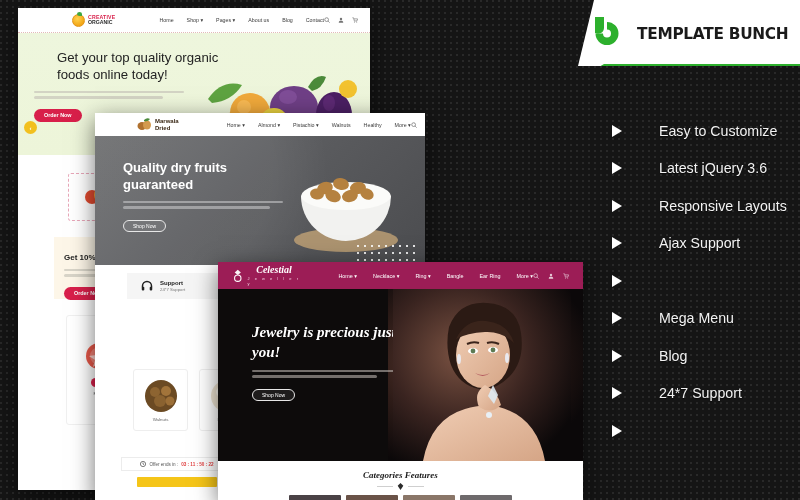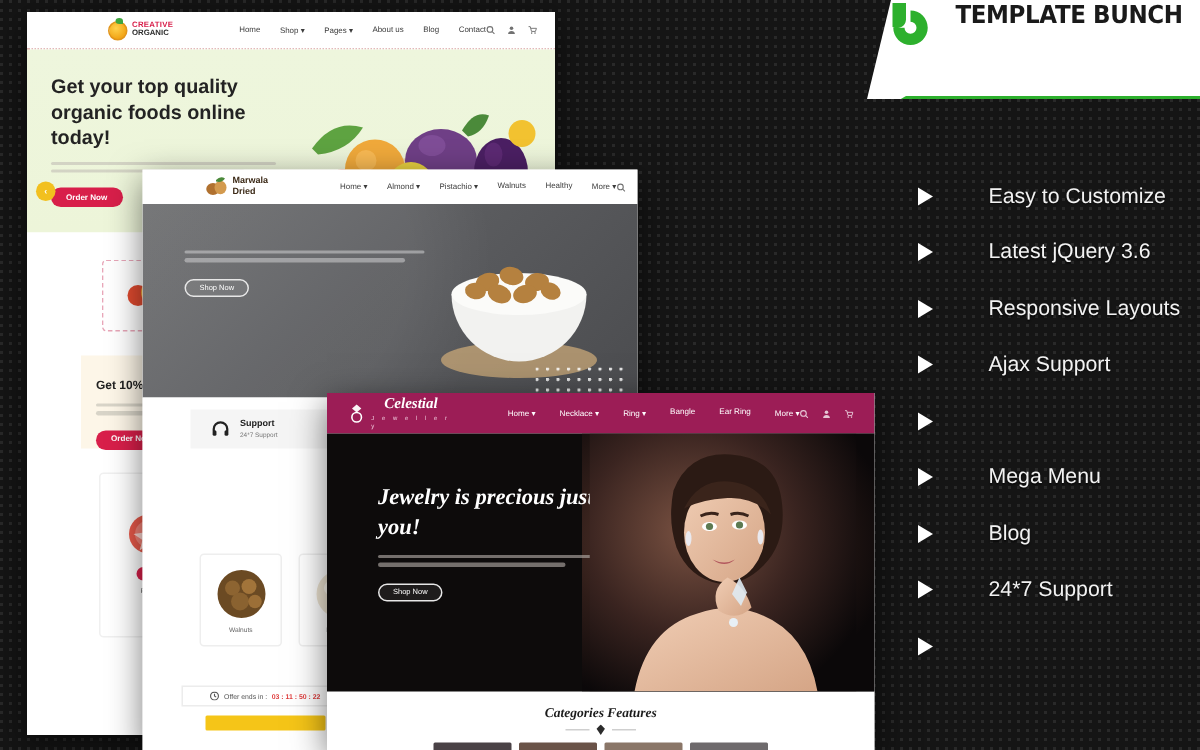--- a/index.html
+++ b/index.html
@@ -15,21 +15,21 @@
     background-color:#151515;
     background-image:
       radial-gradient(circle at 1px 1px, rgba(255,255,255,.085) 1px, transparent 1.3px);
     background-size:6px 6px;
   }
   
   .logo-banner{
     position:absolute; top:0; right:0; width:222px; height:66px;
     background:#fff;
     clip-path:polygon(16px 0, 100% 0, 100% 100%, 0 100%);
-    display:flex; gap:9px;
+    display:flex; align-items:center; gap:9px;
     padding-left:14px; z-index:6;
   }
   .logo-banner::after{
     content:""; position:absolute; left:0; right:0; bottom:-13px; height:15px;
     background:#2db02d;
     clip-path:polygon(26px 0, 100% 0, 100% 100%, 0 100%);
   }
   .logo-mark{ width:36px; height:36px; position:relative; flex:0 0 auto; }
   .logo-mark svg{ display:block; }
   .logo-word{
@@ -77,21 +77,21 @@
   .org-logo-txt i{ display:block; font-size:5.2px; font-style:normal; font-weight:700; color:#2e2e2e;}
   .org-menu{ display:flex; gap:13px; margin-left:44px; }
   .org-menu span{ font-size:5.3px; color:#3b3b3b; white-space:nowrap; }
   .org-icons{ margin-left:auto; display:flex; gap:8px; align-items:center; }
   .mini-ico{ width:6px;height:6px; opacity:.75; }
   .org-hero{
     position:relative; height:122px;
     background:linear-gradient(180deg,#eef6dd 0%,#edf5d9 100%);
     padding:17px 0 0 16px; overflow:hidden;
   }
-  .org-h1{ font-size:13.2px; font-weight:700; color:#232323; line-height:1.28; width:165px; }
+  .org-h1{ font-size:13.2px; font-weight:400; color:#232323; line-height:1.28; width:165px;margin-left:23px; }
   .org-sub{ margin-top:7px; width:150px; }
   .ln{ height:2.4px; background:#c9c6bb; border-radius:2px; margin-bottom:3px; opacity:.72;}
   .btn-pill{
     display:inline-flex;align-items:center;justify-content:center;
     margin-top:7px; height:13px; padding:0 10px; border-radius:9px;
     background:#d81f4a; color:#fff; font-size:5.4px; font-weight:700;
   }
   .veg-bowl{
     position:absolute; right:-8px; top:6px; width:190px; height:116px;
   }
@@ -341,20 +341,21 @@
         </svg>
       <svg class="mini-ico" viewBox="0 0 16 16">
           <circle cx="8" cy="5" r="3.2" fill="#444"></circle>
           <path d="M2 15c0-3.4 2.7-5.4 6-5.4s6 2 6 5.4z" fill="#444"></path>
         </svg>
 
     </div>
   </div>
 
   <div class="dry-hero">
+    <div class="dry-h1">Quality dry fruits guaranteed</div>
     <div class="dry-sub">
       <div class="ln" style="width:100%"></div>
         <div class="ln" style="width:92%"></div>
     </div>
     <div class="btn-ghost">Shop Now</div>
     <svg class="bowl" viewBox="0 0 118 112">
       <ellipse cx="59" cy="96" rx="52" ry="12" fill="#c9a878" opacity=".75"></ellipse>
       <path d="M14 52 a45 45 0 0 0 90 0z" fill="#f2f2f0"></path>
       <ellipse cx="59" cy="52" rx="45" ry="14" fill="#fbfbf9"></ellipse>
       <g fill="#b5813f">

